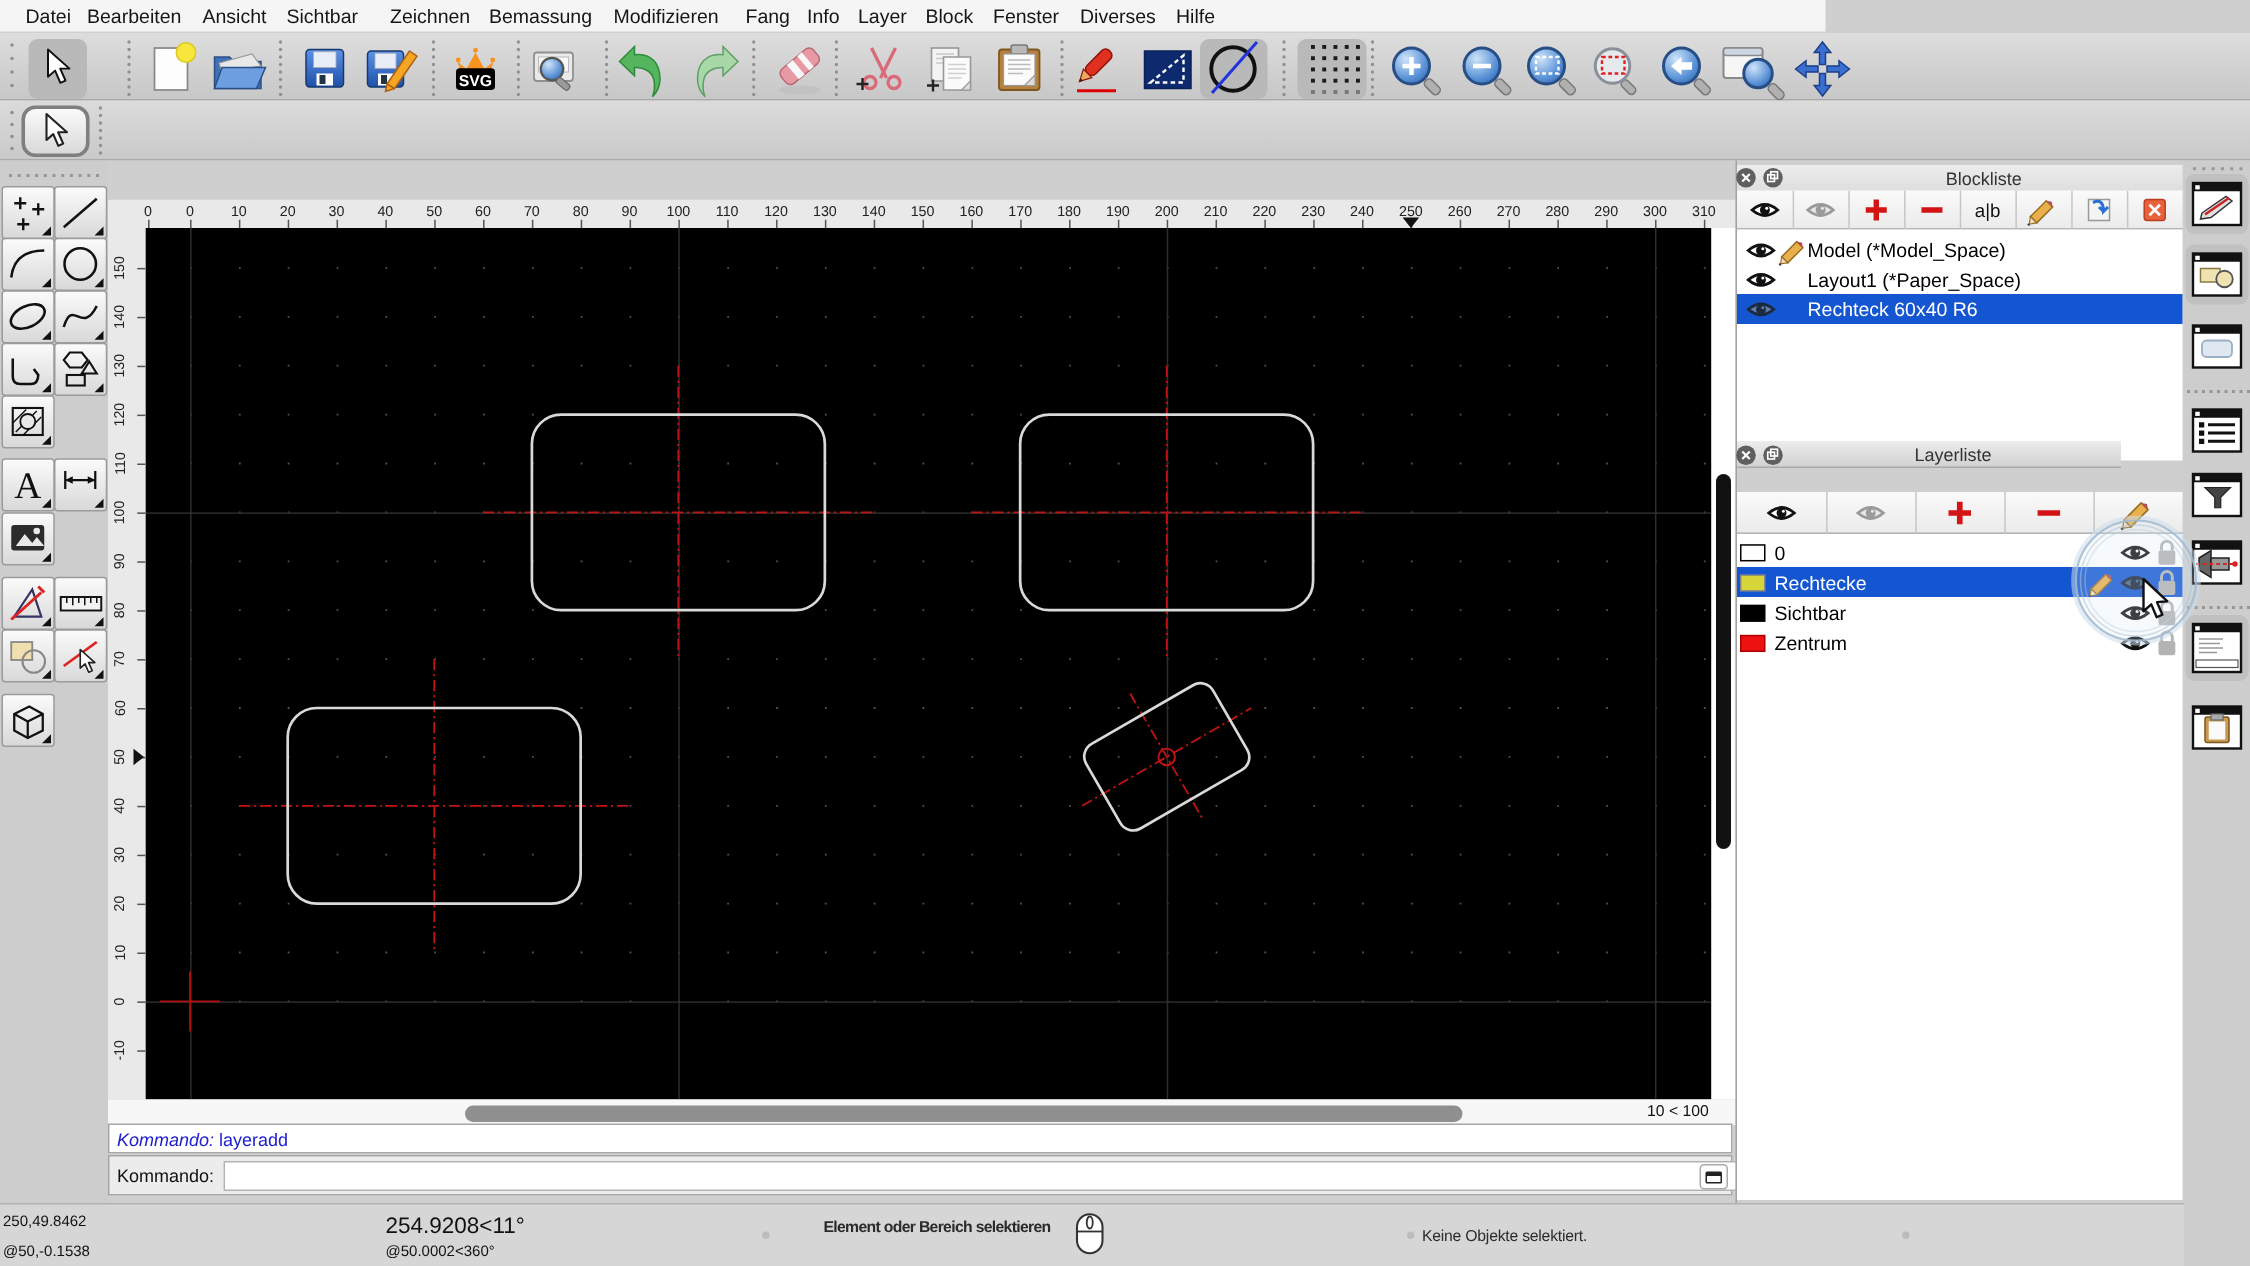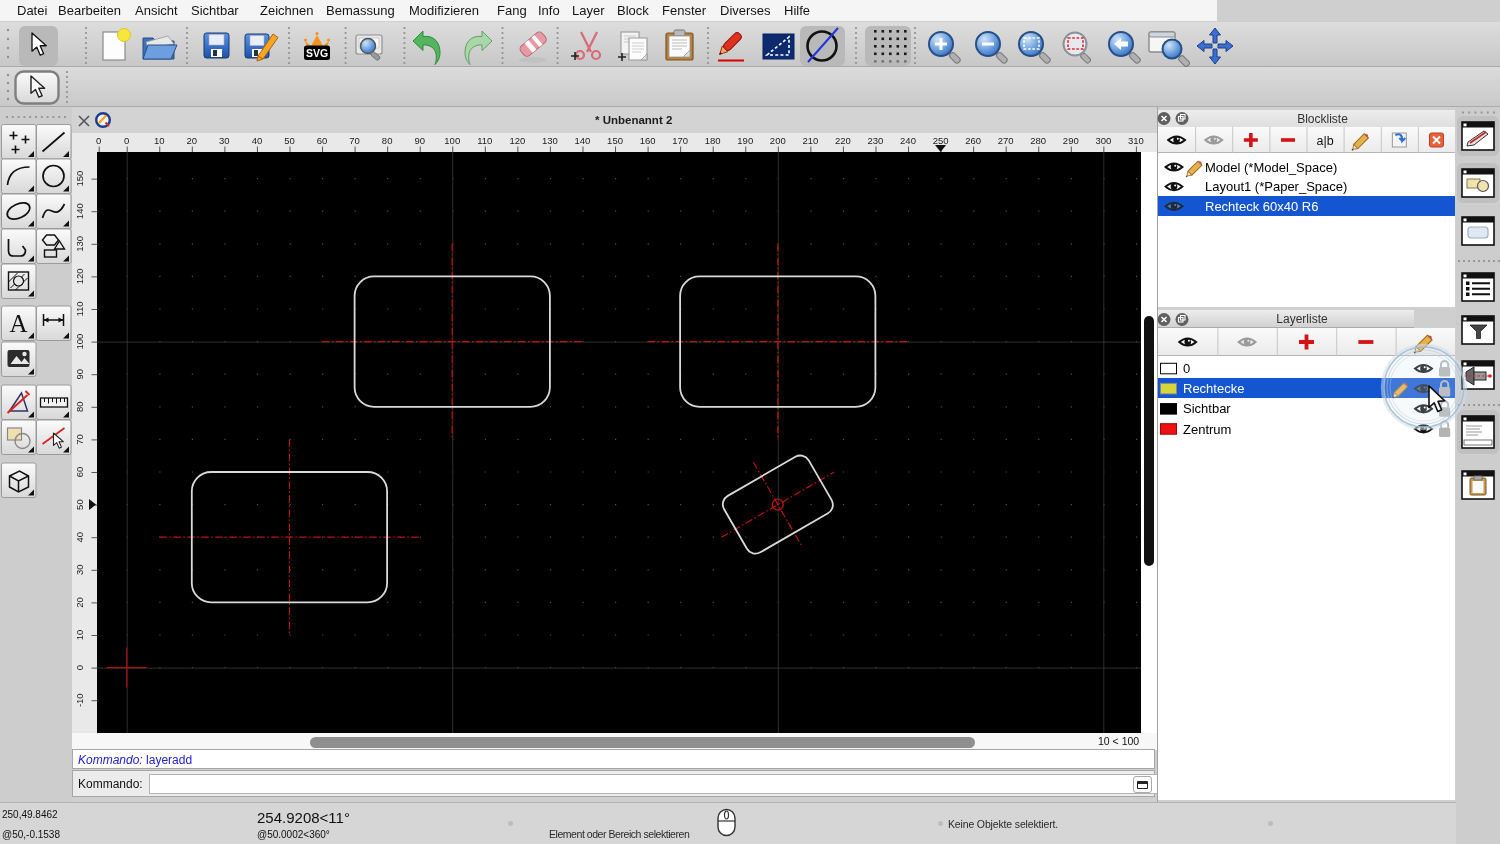--- a/index.html
+++ b/index.html
@@ -389,31 +389,20 @@
         <path d="M17,13 l0,12.375 l3.2249999999999996,-2.7750000000000004 l2.4000000000000004,5.550000000000001 l2.325,-1.0499999999999998 l-2.4000000000000004,-5.4 l4.199999999999999,0 Z" fill="#fff" stroke="#222" stroke-width="1.1" stroke-linejoin="round"></path>
       </g>
       <path d="M69.0,339.5 l0,6 l-6,0 Z" fill="#111"></path>
       <rect x="1.5" y="356" width="34.5" height="34.5" rx="2" fill="url(#btn)" stroke="#9b9b9b" stroke-width="1"></rect>
       <g transform="translate(1.5,356)">
         <path d="M8,13 l10,-5 l9,5 l0,11 l-10,5 l-9,-5 Z" fill="none" stroke="#111" stroke-width="1.5"></path>
         <path d="M8,13 l9,5 l10,-5 M17,18 l0,11" fill="none" stroke="#111" stroke-width="1.5"></path>
       </g>
       <path d="M34.0,382.5 l0,6 l-6,0 Z" fill="#111"></path>
     </svg>
-    <div id="tabbar" class="abs">
-      <svg class="abs" style="left:5px;top:7px" width="14" height="14">
-        <path d="M2,2 L12,12 M12,2 L2,12" stroke="#555" stroke-width="1.6"></path>
-      </svg>
-      <svg class="abs" style="left:23px;top:5px" width="16" height="16">
-        <circle cx="8" cy="8" r="6.8" fill="#f2f2f2" stroke="#1c3d8f" stroke-width="2.4"></circle>
-        <path d="M4,11 L11,3.5" stroke="#f7a01e" stroke-width="2.2"></path>
-        <path d="M10.5,10.5 l3.5,3.5" stroke="#c9302c" stroke-width="2"></path>
-      </svg>
-      <div id="tabtitle">* Unbenannt 2</div>
-    </div>
     <svg class="abs" style="left:72px;top:133px" width="1086" height="19">
       <rect width="1086" height="19" fill="#e9e9e9"></rect>
       <text x="26.700000000000003" y="11" font-size="9.5" fill="#222" text-anchor="middle">0</text>
       <rect x="26.700000000000003" y="13.5" width="1" height="5.5" fill="#555"></rect>
       <text x="54.7" y="11" font-size="9.5" fill="#222" text-anchor="middle">0</text>
       <rect x="54.7" y="13.5" width="1" height="5.5" fill="#555"></rect>
       <text x="87.255" y="11" font-size="9.5" fill="#222" text-anchor="middle">10</text>
       <rect x="87.255" y="13.5" width="1" height="5.5" fill="#555"></rect>
       <text x="119.81" y="11" font-size="9.5" fill="#222" text-anchor="middle">20</text>
       <rect x="119.81" y="13.5" width="1" height="5.5" fill="#555"></rect>
@@ -552,21 +541,21 @@
       <div class="abs" style="left:76px;top:3px;width:1056px;height:20px;background:#fff;border:1px solid #b3b3b3"></div>
       <div class="abs" style="left:1060px;top:5px;width:19px;height:17px;background:#fdfdfd;border:1px solid #aaa;border-radius:3px">
         <div class="abs" style="left:3px;top:3.5px;width:11px;height:8px;border:1.5px solid #222;border-top:3.5px solid #222;border-radius:1px"></div>
       </div>
     </div>
     <div class="abs" style="left:0;top:802px;width:1500px;height:42px;background:#d6d6d6;border-top:1px solid #b2b2b2">
       <span class="abs" style="left:2px;top:6px;font-size:10px;color:#111">250,49.8462</span>
       <span class="abs" style="left:2px;top:26px;font-size:10px;color:#111">@50,-0.1538</span>
       <span class="abs" style="left:257px;top:6px;font-size:15px;color:#111">254.9208&lt;11°</span>
       <span class="abs" style="left:257px;top:26px;font-size:10px;color:#111">@50.0002&lt;360°</span>
-      <span class="abs" style="left:549px;top:25px;font-size:10.5px;font-weight:normal;letter-spacing:-0.45px;color:#2b2b2b">Element oder Bereich selektieren</span>
+      <span class="abs" style="left:549px;top:9px;font-size:10.5px;font-weight:bold;letter-spacing:-0.45px;color:#2b2b2b">Element oder Bereich selektieren</span>
       <span class="abs" style="left:948px;top:15px;font-size:10.5px;font-weight:normal;letter-spacing:-0.15px;color:#2b2b2b">Keine Objekte selektiert.</span>
       <div class="abs" style="left:508px;top:18px;width:5px;height:5px;border-radius:3px;background:#bcbcbc"></div>
       <div class="abs" style="left:938px;top:18px;width:5px;height:5px;border-radius:3px;background:#bcbcbc"></div>
       <div class="abs" style="left:1268px;top:18px;width:5px;height:5px;border-radius:3px;background:#bcbcbc"></div>
       <svg class="abs" style="left:716px;top:5px" width="22" height="30">
         <rect x="2" y="1.5" width="17" height="26" rx="8.5" fill="#fff" stroke="#333" stroke-width="1.4"></rect>
         <path d="M2,13 h17" stroke="#333" stroke-width="1.2"></path>
         <ellipse cx="10.5" cy="7" rx="2" ry="4" fill="#fff" stroke="#333" stroke-width="1.2"></ellipse>
       </svg>
     </div>
@@ -635,21 +624,21 @@
       </g>
       <g transform="translate(8,53.3) scale(1.0)">
         <path d="M-0.5,0 Q8,-7.2 16.5,0 Q8,7.2 -0.5,0 Z" fill="#5f7fa8" stroke="#1c2a40" stroke-width="1.9"></path>
         <circle cx="8" cy="0" r="3.3" fill="#1c2a40"></circle>
         <circle cx="9.2" cy="-1.2" r="1" fill="#5f7fa8"></circle>
       </g>
       <text x="47" y="18.5" font-size="13" fill="#000">Model (*Model_Space)</text>
       <text x="47" y="38.2" font-size="13" fill="#000">Layout1 (*Paper_Space)</text>
       <text x="47" y="57.9" font-size="13" fill="#fff">Rechteck 60x40 R6</text>
     </svg>
-    <div class="abs" style="left:1158px;top:310px;width:256px;height:17.5px;background:linear-gradient(#ececec,#d2d2d2);border-bottom:1px solid #aaa">
+    <div class="abs" style="left:1158px;top:294px;width:256px;height:17.5px;background:linear-gradient(#ececec,#d2d2d2);border-bottom:1px solid #aaa">
       <svg class="abs" style="left:-1px;top:1.5px" width="40" height="15">
         <circle cx="7" cy="7.5" r="6.5" fill="#5f5f5f"></circle>
         <path d="M4.5,5 l5,5 M9.5,5 l-5,5" stroke="#fff" stroke-width="1.5"></path>
         <circle cx="25" cy="7.5" r="6.5" fill="#5f5f5f"></circle>
         <rect x="21.5" y="5.5" width="4.5" height="4.5" fill="none" stroke="#fff" stroke-width="1.1"></rect>
         <rect x="23.5" y="3.5" width="4.5" height="4.5" fill="none" stroke="#fff" stroke-width="1.1"></rect>
       </svg>
       <div class="abs" style="left:16px;top:2px;width:100%;text-align:center;font-size:12px;color:#333">Layerliste</div>
     </div>
     <div class="abs" style="left:1158px;top:327.5px;width:297px;height:28px;background:linear-gradient(#fafafa,#ebebeb);border-bottom:1px solid #b5b5b5"></div>

